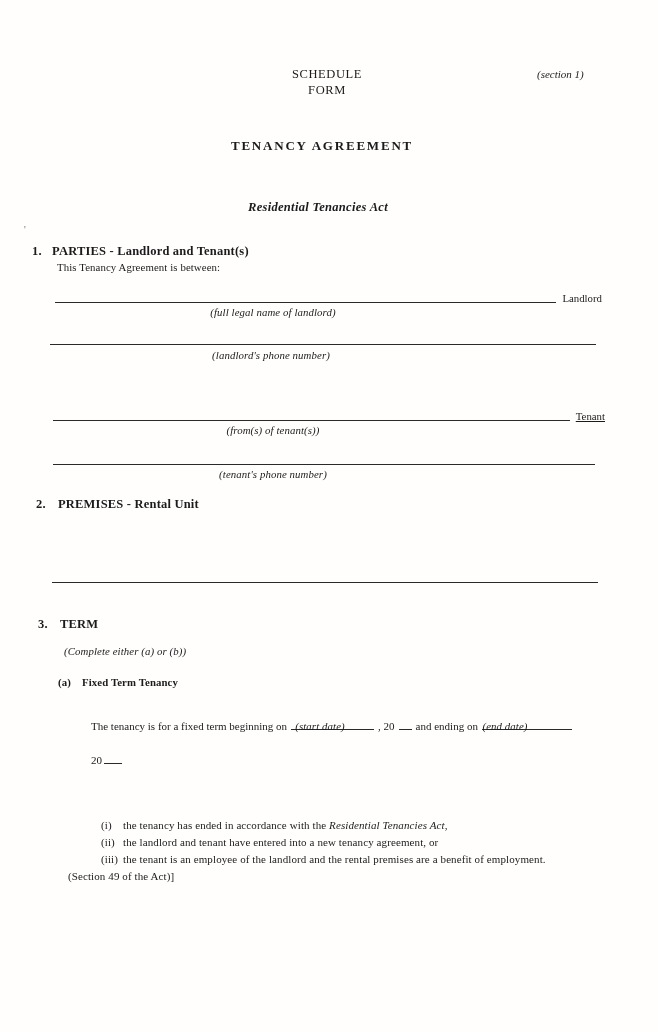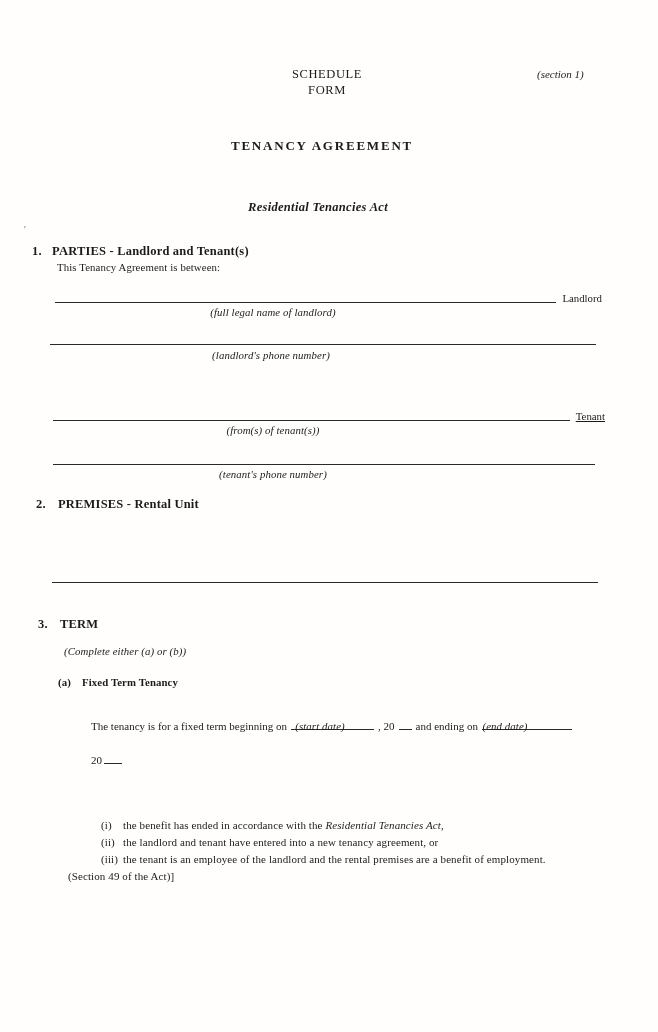--- a/index.html
+++ b/index.html
@@ -108,21 +108,21 @@
   <div class="abs ctr cap" style="left:270px; top:720px; width:100px;">(start date)</div>
   <div class="abs ctr cap" style="left:455px; top:720px; width:100px;font-style:italic;">(end date)</div>
 
   <div class="abs term-sentence" style="left:80px; top:736px;">
     <span>20</span><span class="inline-blank" style="width:18px; margin-left:2px;"></span>
   </div>
 
   <div class="abs note" style="left:68px; top:817px; width:540px;">
     <div class="note-item">
       <span class="marker">(i)</span>
-      <span class="txt"><span>the benefit has ended in accordance with the </span><span class="i">Residential Tenancies Act</span><span>,</span></span>
+      <span class="txt"><span>the tenancy has ended in accordance with the </span><span class="i">Residential Tenancies Act</span><span>,</span></span>
     </div>
     <div class="note-item">
       <span class="marker">(ii)</span>
       <span class="txt"><span>the landlord and tenant have entered into a new tenancy agreement, or</span><span class="i"></span><span></span></span>
     </div>
     <div class="note-item">
       <span class="marker">(iii)</span>
       <span class="txt"><span>the tenant is an employee of the landlord and the rental premises are a benefit of employment.</span><span class="i"></span><span></span></span>
     </div>
     <div>(Section 49 of the Act)]</div>

